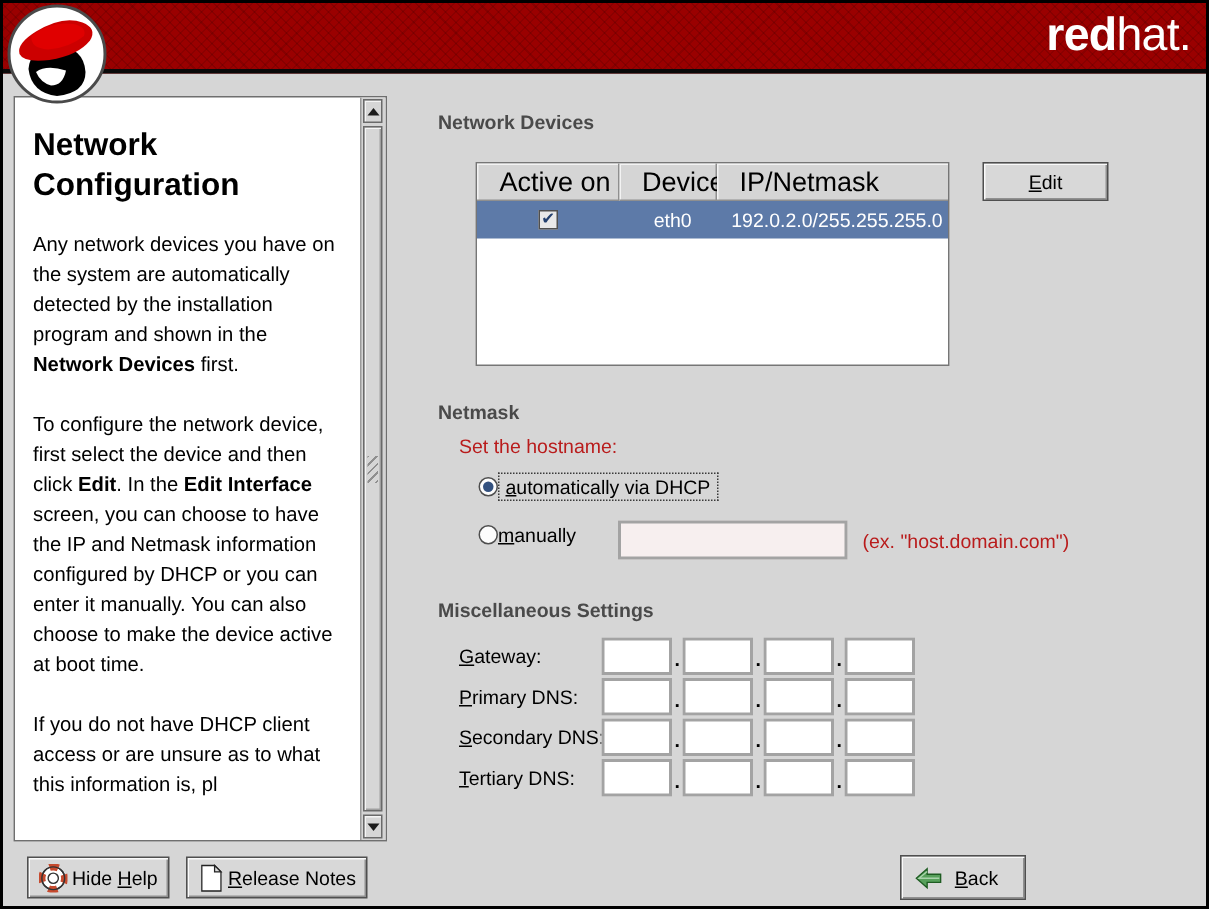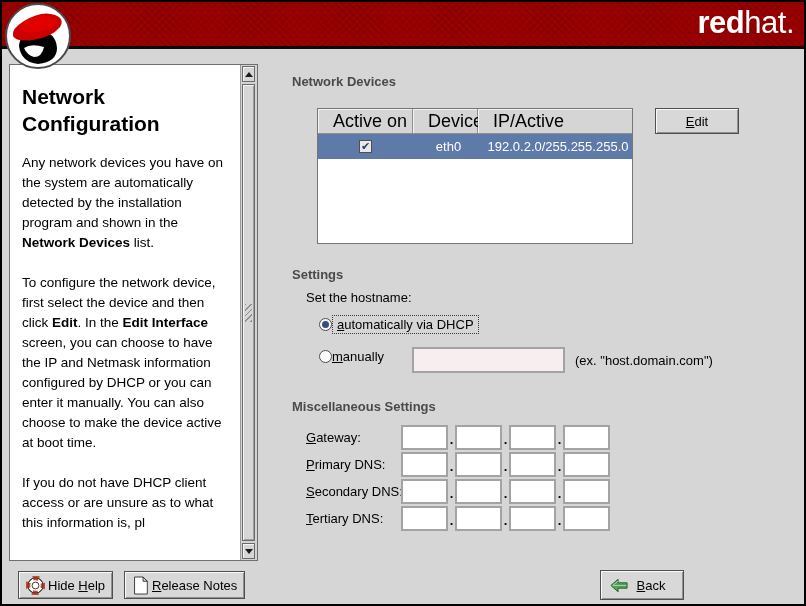--- a/index.html
+++ b/index.html
@@ -31,21 +31,21 @@
     border:1px solid #6a6a6a;box-shadow:inset 1px 1px 0 #f5f5f5;display:flex;align-items:center;justify-content:center;}
   .scroll-btn.up{top:1px}.scroll-btn.down{bottom:1px}
   .tri-up{width:0;height:0;border-left:4px solid transparent;border-right:4px solid transparent;border-bottom:5px solid #1c1c1c;}
   .tri-down{width:0;height:0;border-left:4px solid transparent;border-right:4px solid transparent;border-top:5px solid #1c1c1c;}
   .thumb{position:absolute;left:1px;width:13px;top:19px;bottom:19px;box-sizing:border-box;background:#d6d6d6;
     border:1px solid #6a6a6a;box-shadow:inset 1px 1px 0 #f5f5f5,inset -1px -1px 0 #9f9f9f;}
   .grip{position:absolute;left:2px;top:50%;margin-top:-9px;width:7px;height:18px;
     background:repeating-linear-gradient(135deg,#8f8f8f 0 1px,transparent 1px 4px);}
   
   .sec-heading{position:absolute;font-size:13px;font-weight:bold;color:#4a4a4a;}
-  .plain{position:absolute;font-size:13px;color:#000000;}
+  .plain{position:absolute;font-size:13px;color:#b91c1c;}
   u{text-decoration:underline;}
   
   .nd-table{position:absolute;left:315px;top:106px;width:316px;height:136px;box-sizing:border-box;background:#fff;border:1px solid #767676;}
   .th-row{display:flex;height:25px;}
   .th{box-sizing:border-box;background:#d5d5d5;border-right:1px solid #8f8f8f;border-bottom:1px solid #8f8f8f;
       box-shadow:inset 1px 1px 0 #f3f3f3;font-size:18px;line-height:24px;padding-left:15px;white-space:nowrap;}
   .c1{width:95px}.c2{width:65px}.c3{flex:1}
   .th.c3{border-right:none;}
   .td-row{display:flex;height:25px;background:#5d7aa8;color:#fff;font-size:13px;line-height:25px;}
   .td{box-sizing:border-box;}
@@ -98,21 +98,21 @@
       <path d="M20 46 Q27 41 40 45 Q38 55 30 55 Q23 53 20 46 Z" fill="#fff"></path>
       <path d="M9 34 Q7 27 20 19 Q38 8 51 13 Q61 17 56 25 Q48 35 29 38 Q12 40 9 34 Z" fill="#cc0000"></path>
       <path d="M17 22 Q30 12 45 14 Q54 16 52 22 Q42 30 28 31 Q16 30 17 22 Z" fill="#e00000"></path>
     </svg>
   </div>
 
   <div class="help-panel">
     <div class="help-content">
       <div class="help-title">Network Configuration</div>
       <div>
-          <p><span>Any network devices you have on the system are automatically detected by the installation program and shown in the </span><span style="font-weight: bold;">Network Devices</span><span> list.</span></p>
+          <p><span>Any network devices you have on the system are automatically detected by the installation program and shown in the </span><span style="font-weight: bold;">Network Devices</span><span> first.</span></p>
           <p><span>To configure the network device, first select the device and then click </span><span style="font-weight: bold;">Edit</span><span>. In the </span><span style="font-weight: bold;">Edit Interface</span><span> screen, you can choose to have the IP and Netmask information configured by DHCP or you can enter it manually. You can also choose to make the device active at boot time.</span></p>
           <p><span>If you do not have DHCP client access or are unsure as to what this information is, pl</span></p>
         </div>
     </div>
     <div class="scrollbar">
       <div class="scroll-btn up">
           <div class="tri-up"></div>
         </div>
       <div class="thumb">
           <div class="grip"></div>
@@ -122,34 +122,34 @@
         </div>
     </div>
   </div>
 
   <div class="sec-heading" style="left:290px;top:72px;">Network Devices</div>
 
   <div class="nd-table">
     <div class="th-row">
       <div class="th c1">Active on Boot</div>
       <div class="th c2">Device</div>
-      <div class="th c3">IP/Active</div>
+      <div class="th c3">IP/Netmask</div>
     </div>
     <div class="td-row">
       <div class="td c1">
         <span class="cbx">✔</span>
       </div>
       <div class="td c2">eth0</div>
       <div class="td c3">192.0.2.0/255.255.255.0</div>
     </div>
   </div>
 
   <button class="btn edit-btn"><u>E</u>dit</button>
 
-  <div class="sec-heading" style="left:290px;top:265px;">Settings</div>
+  <div class="sec-heading" style="left:290px;top:265px;">Netmask</div>
   <div class="plain" style="left:304px;top:288px;">Set the hostname:</div>
 
   <div class="radio-row r1">
     <span class="radio on"></span>
     <span class="radio-label focus-box"><u>a</u>utomatically via DHCP</span>
   </div>
   <div class="radio-row r2">
     <span class="radio"></span>
     <span class="radio-label"><u>m</u>anually</span>
   </div>

